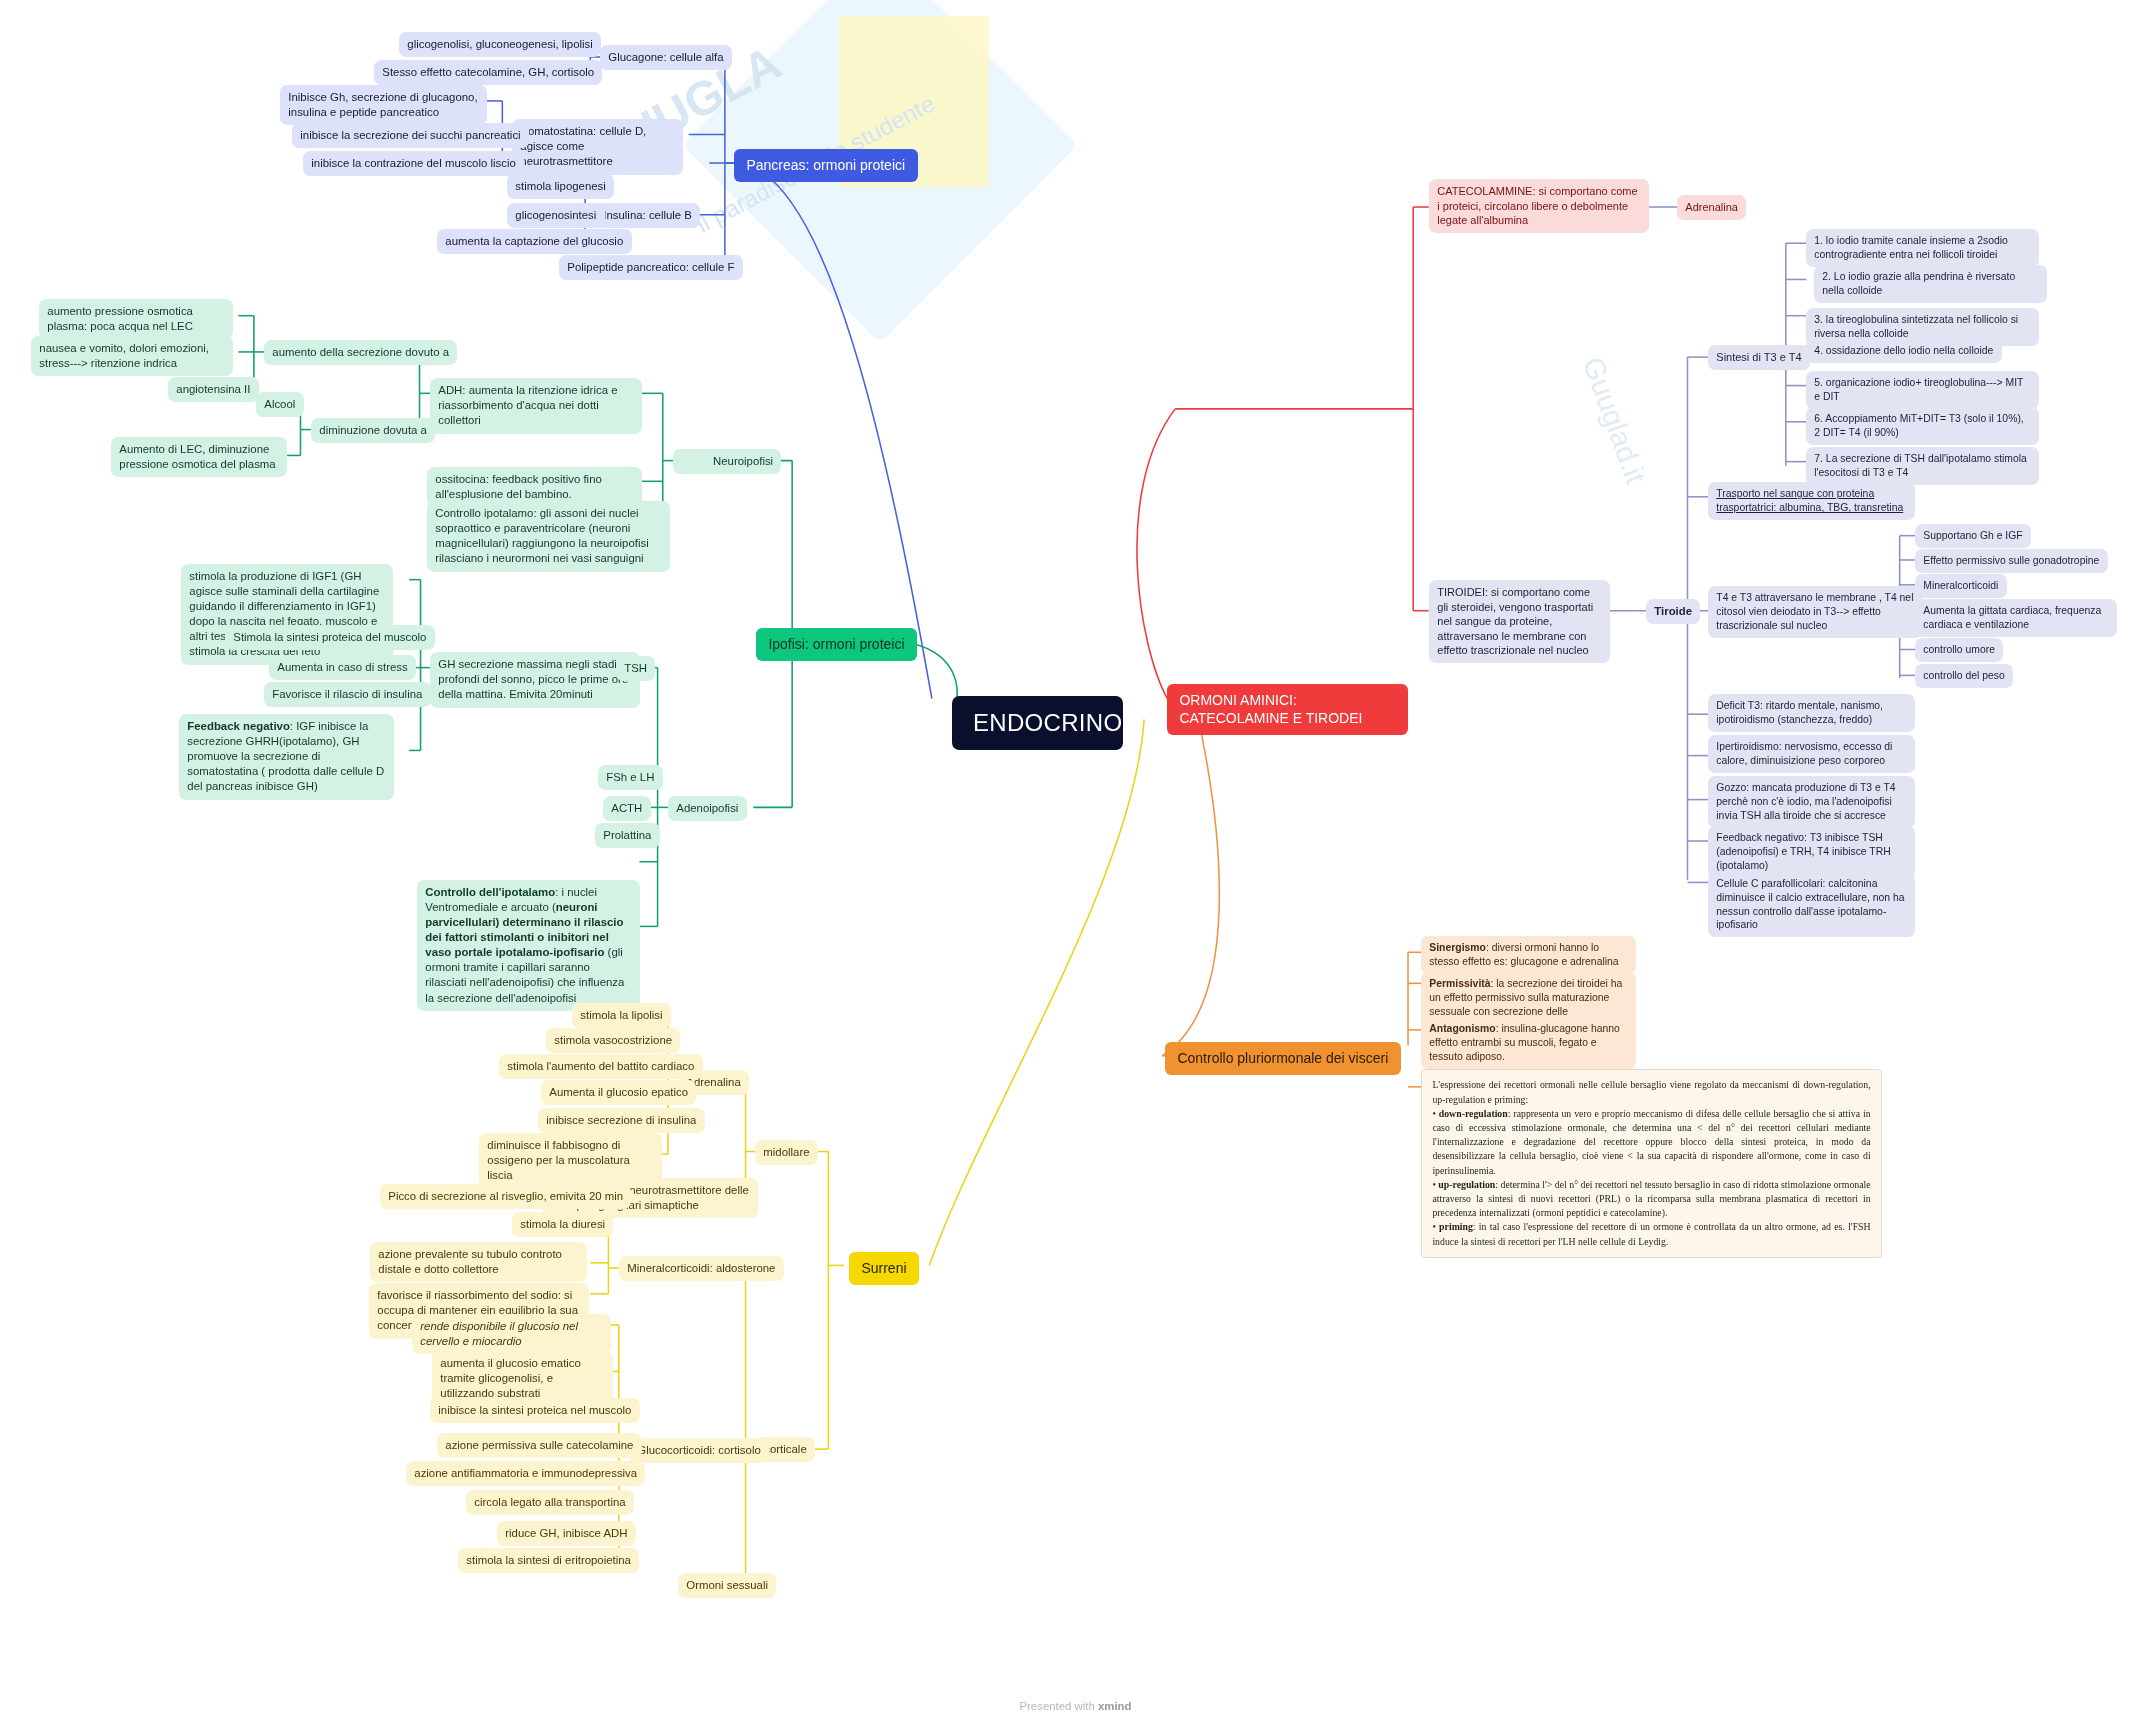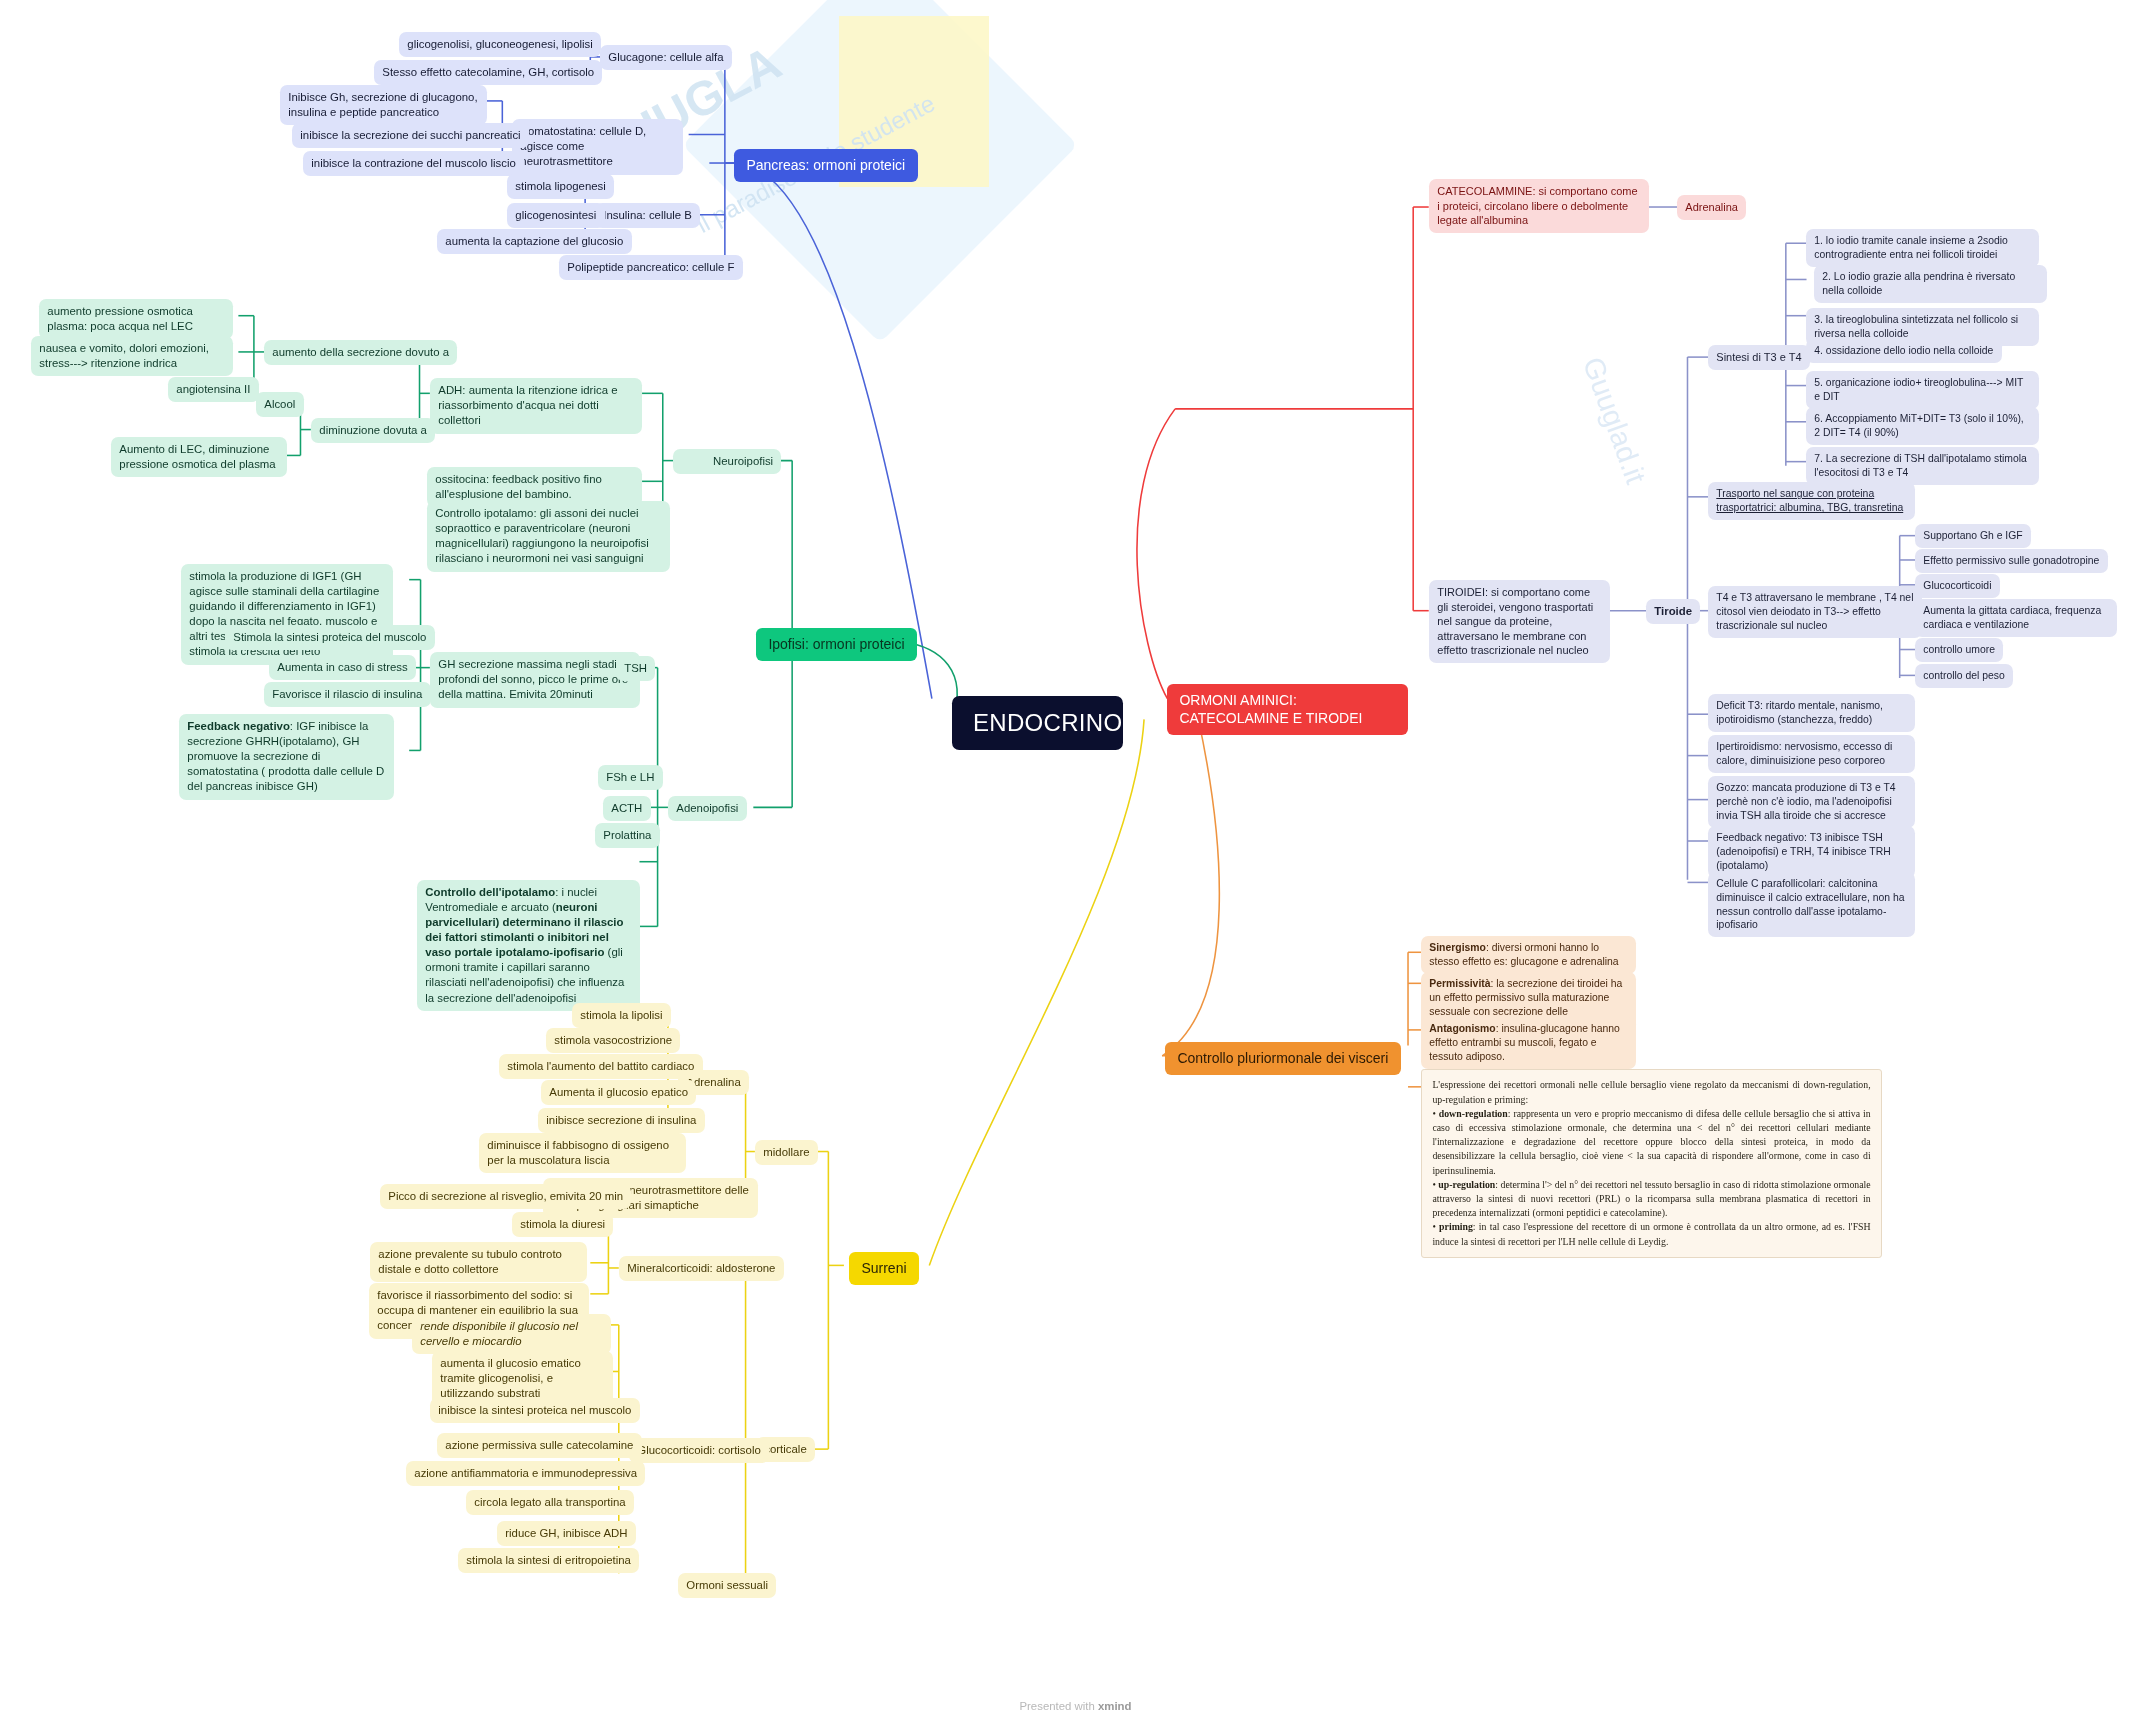--- a/index.html
+++ b/index.html
@@ -379,21 +379,21 @@
   <div class="node b-violet fs-20" style="left:1806px; top:371px; width:233px;">5. organicazione iodio+ tireoglobulina---&gt; MIT e DIT</div>
   <div class="node b-violet fs-20" style="left:1806px; top:407px; width:233px;">6. Accoppiamento MiT+DIT= T3 (solo il 10%), 2 DIT= T4 (il 90%)</div>
   <div class="node b-violet fs-20" style="left:1806px; top:447px; width:233px;">7. La secrezione di TSH dall'ipotalamo stimola l'esocitosi di T3 e T4</div>
 
   <div class="node b-violet fs-20" style="left:1708px; top:482px; width:207px;text-decoration:underline;">Trasporto nel sangue con proteina trasportatrici: albumina, TBG, transretina</div>
 
   <div class="node b-violet fs-20" style="left:1708px; top:586px; width:214px;">T4 e T3 attraversano le membrane , T4 nel citosol vien deiodato in T3--&gt; effetto trascrizionale sul nucleo</div>
 
   <div class="node b-violet fs-20 one-line" style="left:1915px; top:524px;">Supportano Gh e IGF</div>
   <div class="node b-violet fs-20 one-line" style="left:1915px; top:549px;">Effetto permissivo sulle gonadotropine</div>
-  <div class="node b-violet fs-20 one-line" style="left:1915px; top:574px;">Glucocorticoidi</div>
+  <div class="node b-violet fs-20 one-line" style="left:1915px; top:574px;">Mineralcorticoidi</div>
   <div class="node b-violet fs-20" style="left:1915px; top:599px; width:202px;">Aumenta la gittata cardiaca, frequenza cardiaca e ventilazione</div>
   <div class="node b-violet fs-20 one-line" style="left:1915px; top:638px;">controllo umore</div>
   <div class="node b-violet fs-20 one-line" style="left:1915px; top:664px;">controllo del peso</div>
 
   <div class="node b-violet fs-20" style="left:1708px; top:694px; width:207px;">Deficit T3: ritardo mentale, nanismo, ipotiroidismo (stanchezza, freddo)</div>
   <div class="node b-violet fs-20" style="left:1708px; top:735px; width:207px;">Ipertiroidismo: nervosismo, eccesso di calore, diminuisizione peso corporeo</div>
   <div class="node b-violet fs-20" style="left:1708px; top:776px; width:207px;">Gozzo: mancata produzione di T3 e T4 perchè non c'è iodio, ma l'adenoipofisi invia TSH alla tiroide che si accresce</div>
   <div class="node b-violet fs-20" style="left:1708px; top:826px; width:207px;">Feedback negativo: T3 inibisce TSH (adenoipofisi) e TRH, T4 inibisce TRH (ipotalamo)</div>
   <div class="node b-violet fs-20" style="left:1708px; top:872px; width:207px;">Cellule C parafollicolari: calcitonina diminuisce il calcio extracellulare, non ha nessun controllo dall'asse ipotalamo-ipofisario</div>
 
@@ -415,21 +415,21 @@
   <div class="node main-pill mp-yellow" style="left:849px; top:1252px;">Surreni</div>
 
   <div class="node b-yellow fs-22 one-line" style="left:755px; top:1140px;">midollare</div>
 
   <div class="node b-yellow fs-22 one-line" style="left:678px; top:1070px;">Adrenalina</div>
   <div class="node b-yellow fs-22 one-line" style="left:572px; top:1003px;">stimola la lipolisi</div>
   <div class="node b-yellow fs-22 one-line" style="left:546px; top:1028px;">stimola vasocostrizione</div>
   <div class="node b-yellow fs-22 one-line" style="left:499px; top:1054px;">stimola l'aumento del battito cardiaco</div>
   <div class="node b-yellow fs-22 one-line" style="left:541px; top:1080px;">Aumenta il glucosio epatico</div>
   <div class="node b-yellow fs-22 one-line" style="left:538px; top:1108px;">inibisce secrezione di insulina</div>
-  <div class="node b-yellow fs-22" style="left:479px; top:1133px; width:207px;">diminuisce il fabbisogno di ossigeno per la muscolatura liscia</div>
+  <div class="node b-yellow fs-22" style="left:479px; top:1133px; width:183px;">diminuisce il fabbisogno di ossigeno per la muscolatura liscia</div>
 
   <div class="node b-yellow fs-22" style="left:543px; top:1178px; width:215px;">Noradrenalina: neurotrasmettitore delle fibre postgangliari simaptiche</div>
 
   <div class="node b-yellow fs-22 one-line" style="left:756px; top:1437px;">corticale</div>
 
   <div class="node b-yellow fs-22 one-line" style="left:619px; top:1256px;">Mineralcorticoidi: aldosterone</div>
   <div class="node b-yellow fs-22 one-line" style="left:380px; top:1184px;">Picco di secrezione al risveglio, emivita 20 min</div>
   <div class="node b-yellow fs-22 one-line" style="left:512px; top:1212px;">stimola la diuresi</div>
   <div class="node b-yellow fs-22" style="left:370px; top:1242px; width:217px;">azione prevalente su tubulo controto distale e dotto collettore</div>
   <div class="node b-yellow fs-22" style="left:369px; top:1283px; width:220px;">favorisce il riassorbimento del sodio: si occupa di mantener ein equilibrio la sua concentrazione</div>

